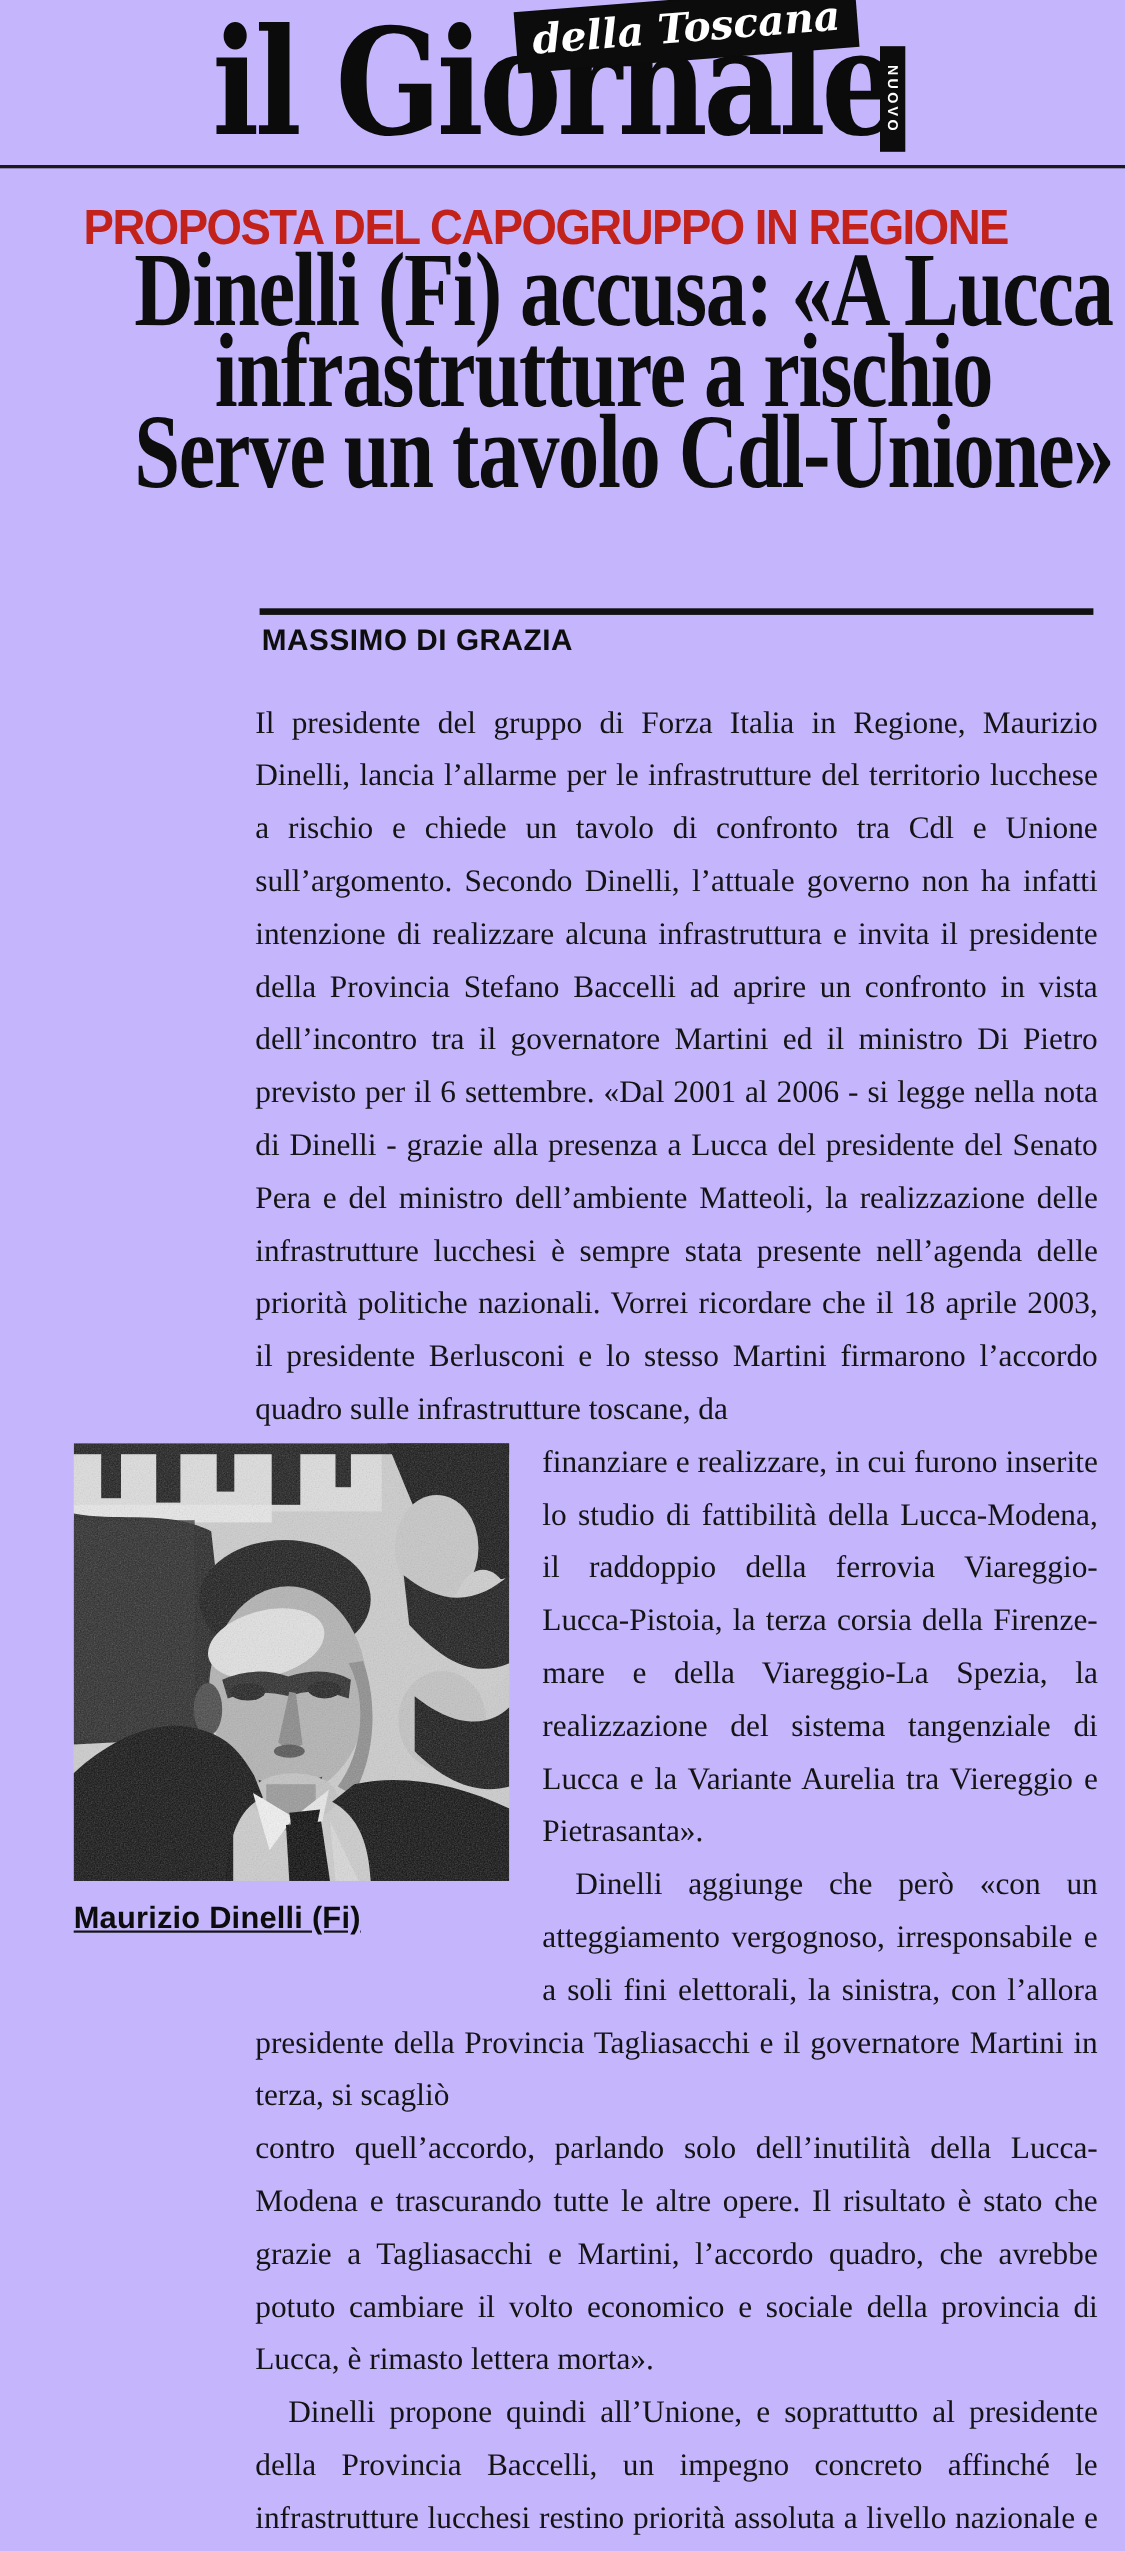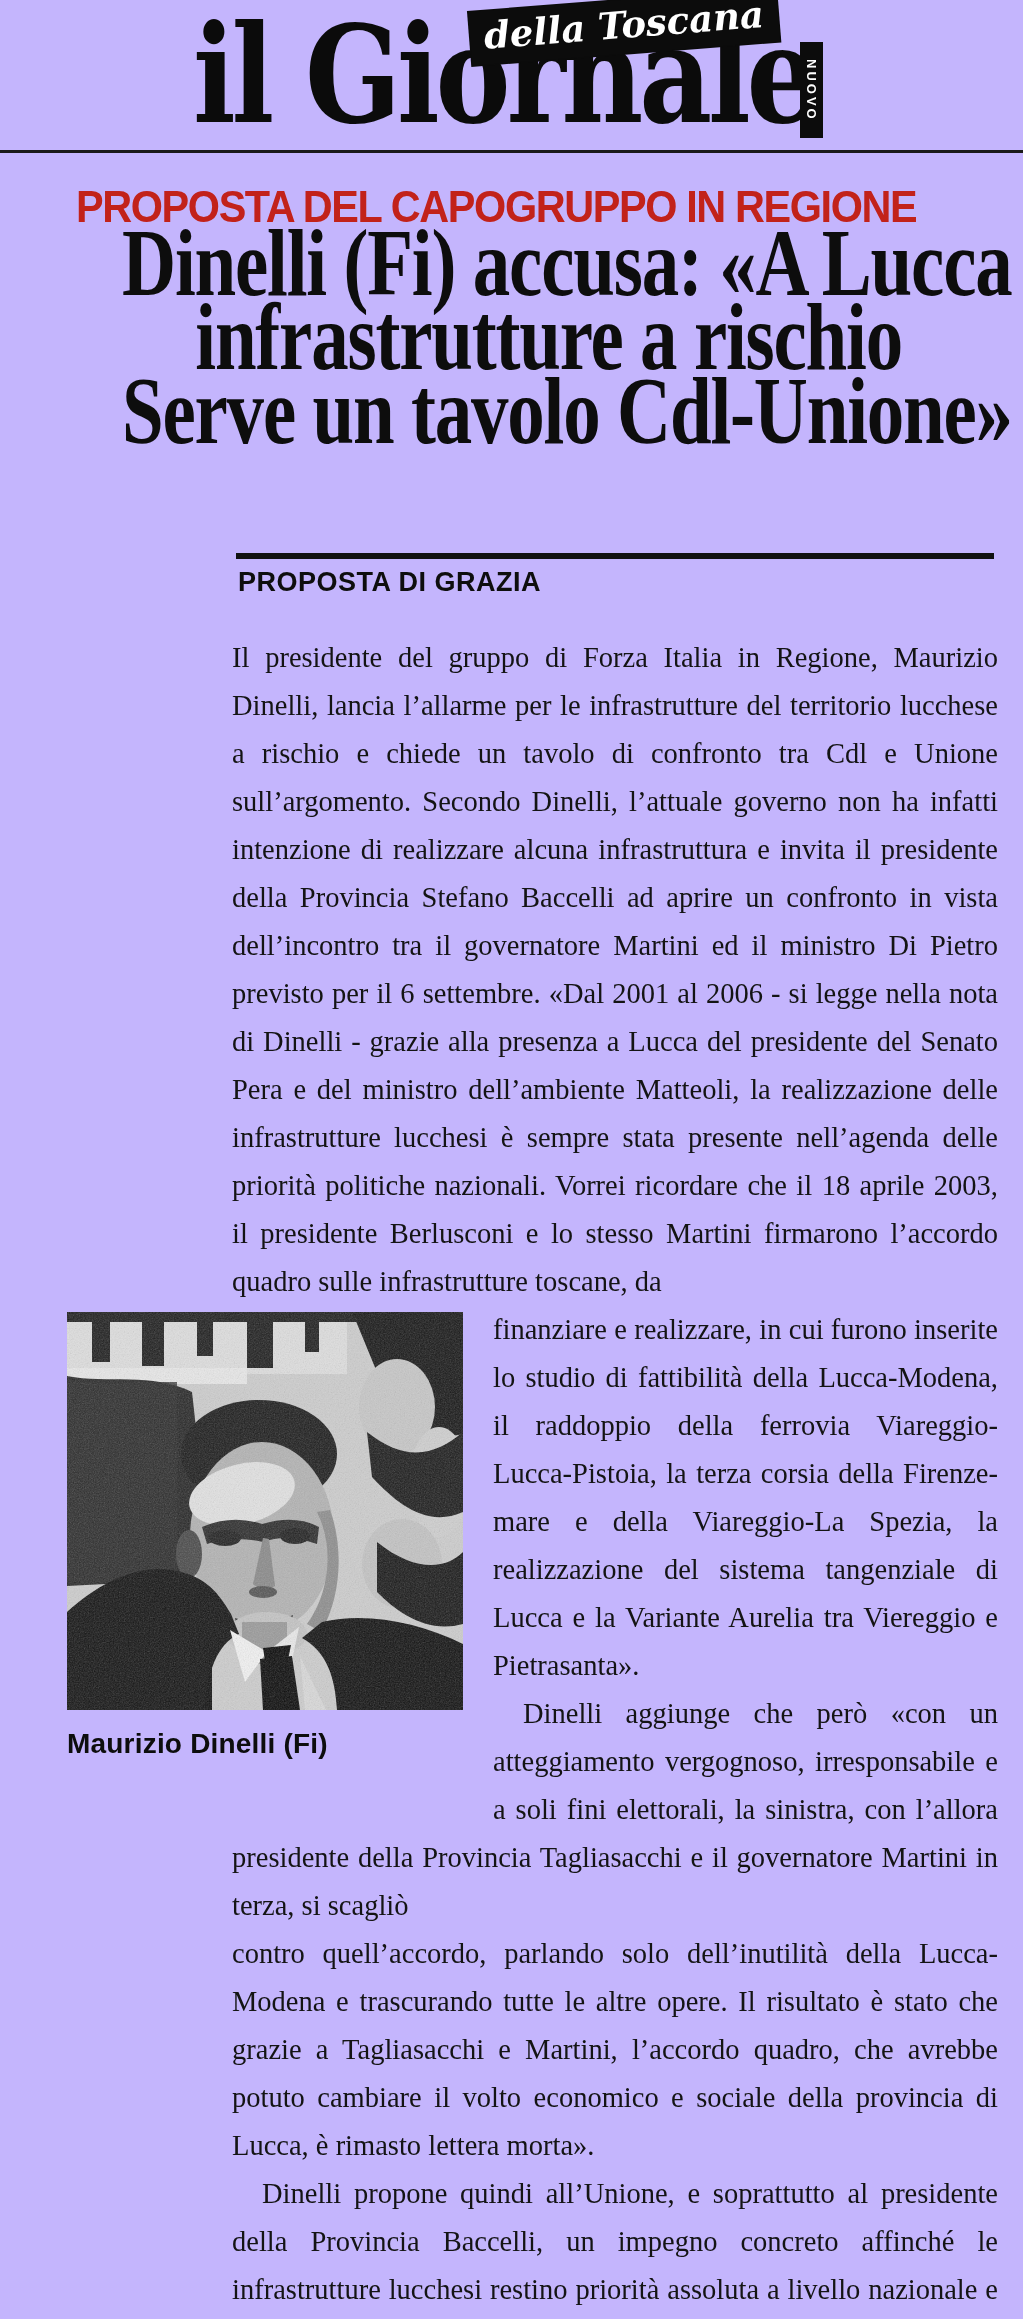--- a/index.html
+++ b/index.html
@@ -38,21 +38,21 @@
        font-weight:700;font-size:27px;letter-spacing:0.5px;color:#0e0e0e;white-space:nowrap;}
 
   
   .article{position:absolute;left:232px;top:634px;width:766px;
        font-size:28.5px;line-height:48px;text-align:justify;color:#141414;}
   .article p{margin:0;}
   .article p.indent{text-indent:30px;}
   .seg3{clear:left;}
 
   
-  .photo-figure{float:left;width:372px;margin:6px 54px 18px -165px;padding-bottom:14px;}
+  .photo-figure{float:left;width:372px;margin:6px 54px 18px -165px;padding-bottom:14px;text-decoration:underline;}
   .photo-canvas{display:block;width:396px;height:398px;background:#cdcdcd;}
   .photo-caption{margin-top:10px;font-family:"Liberation Sans",sans-serif;
        font-weight:700;font-size:28px;color:#0d0d0d;letter-spacing:0.2px;}
 </style>
 </head>
 <body>
 
 <div class="page">
 
   <header class="masthead">
@@ -64,21 +64,21 @@
 
   <div class="kicker" style="color: rgb(194, 34, 26);">PROPOSTA DEL CAPOGRUPPO IN REGIONE</div>
 
   <h1 class="headline" style="margin:0;font-weight:700;">
     <div class="hl-line">Dinelli (Fi) accusa: «A Lucca</div>
     <div class="hl-line">infrastrutture a rischio</div>
     <div class="hl-line">Serve un tavolo Cdl-Unione»</div>
   </h1>
 
   <div class="byline-rule"></div>
-  <div class="byline">PROPOSTA DI GRAZIA</div>
+  <div class="byline">MASSIMO DI GRAZIA</div>
 
   <div class="article">
     <p class="seg1">Il presidente del gruppo di Forza Italia in Regione, Maurizio Dinelli, lancia l’allarme per le infrastrutture del territorio lucchese a rischio e chiede un tavolo di confronto tra Cdl e Unione sull’argomento. Secondo Dinelli, l’attuale governo non ha infatti intenzione di realizzare alcuna infrastruttura e invita il presidente della Provincia Stefano Baccelli ad aprire un confronto in vista dell’incontro tra il governatore Martini ed il ministro Di Pietro previsto per il 6 settembre. «Dal 2001 al 2006 - si legge nella nota di Dinelli - grazie alla presenza a Lucca del presidente del Senato Pera e del ministro dell’ambiente Matteoli, la realizzazione delle infrastrutture lucchesi è sempre stata presente nell’agenda delle priorità politiche nazionali. Vorrei ricordare che il 18 aprile 2003, il presidente Berlusconi e lo stesso Martini firmarono l’accordo quadro sulle infrastrutture toscane, da</p>
 
     <div class="seg2">
       <figure class="photo-figure" style="margin-top:6px;">
         <svg class="photo-canvas" viewBox="0 0 396 398" xmlns="http://www.w3.org/2000/svg" aria-hidden="true">
           <defs>
             <filter id="grainP" x="0" y="0" width="100%" height="100%">
               <feTurbulence type="fractalNoise" baseFrequency="0.8" numOctaves="3" stitchTiles="stitch"></feTurbulence>

